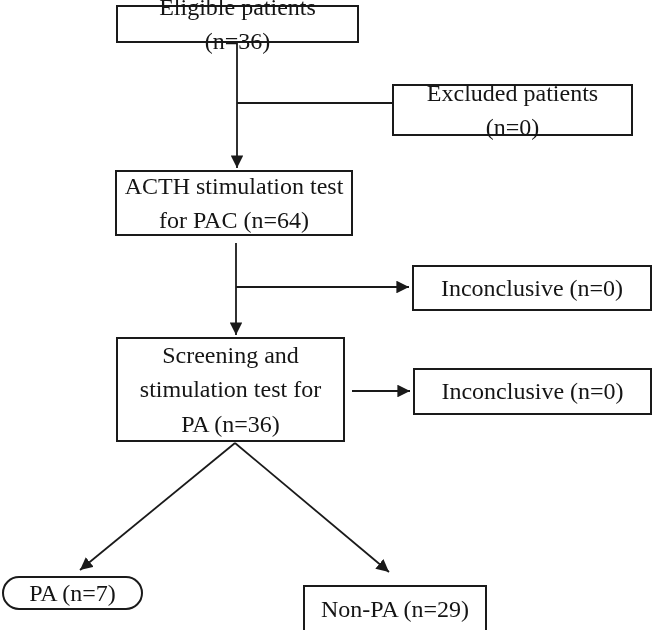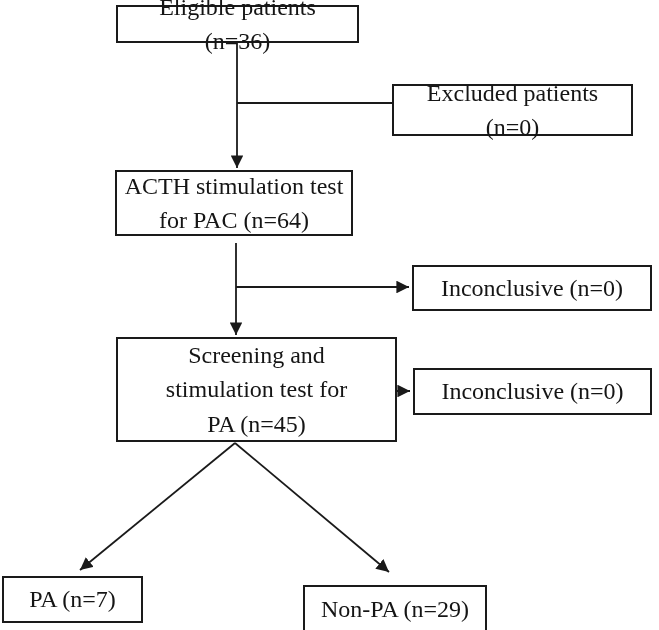--- a/index.html
+++ b/index.html
@@ -33,23 +33,23 @@
     text-align: center;
     font-size: 24px;
     line-height: 1.42;
     padding: 2px 6px;
   }
   .node .ln { display: block; }
   .n-eligible     { left: 116px; top:   5px; width: 243px; height:  38px; }
   .n-excluded     { left: 392px; top:  84px; width: 241px; height:  52px; }
   .n-acth         { left: 115px; top: 170px; width: 238px; height:  66px; }
   .n-inc1         { left: 412px; top: 265px; width: 240px; height:  46px; }
-  .n-screening    { left: 116px; top: 337px; width: 281px; height: 105px; }
+  .n-screening    { left: 116px; top: 337px; width: 229px; height: 105px; }
   .n-inc2         { left: 413px; top: 368px; width: 239px; height:  47px; }
-  .n-pa           { left:   2px; top: 576px; width: 141px; height:  47px; }
+  .n-pa           { left:   2px; top: 576px; width: 141px; height:  34px; border-radius: 17px; }
   .n-nonpa        { left: 303px; top: 577px; width: 184px; height:  48px; margin-top: 8px; }
 </style>
 </head>
 <body>
 
 <div class="stage">
 
   <svg class="edges" viewBox="0 0 659 630" aria-hidden="true">
     <defs>
       <marker id="arr" viewBox="0 0 10 10" refX="10" refY="5" markerWidth="7" markerHeight="7" orient="auto-start-reverse">
@@ -81,21 +81,21 @@
   </div>
 
   <div class="node n-inc1">
     <span>Inconclusive (n=0)</span>
   </div>
 
   <div class="node n-screening">
     <div>
       <span class="ln">Screening and</span>
       <span class="ln">stimulation test for</span>
-      <span class="ln">PA (n=45)</span>
+      <span class="ln">PA (n=36)</span>
     </div>
   </div>
 
   <div class="node n-inc2">
     <span>Inconclusive (n=0)</span>
   </div>
 
   <div class="node n-pa">
     <span>PA (n=7)</span>
   </div>

